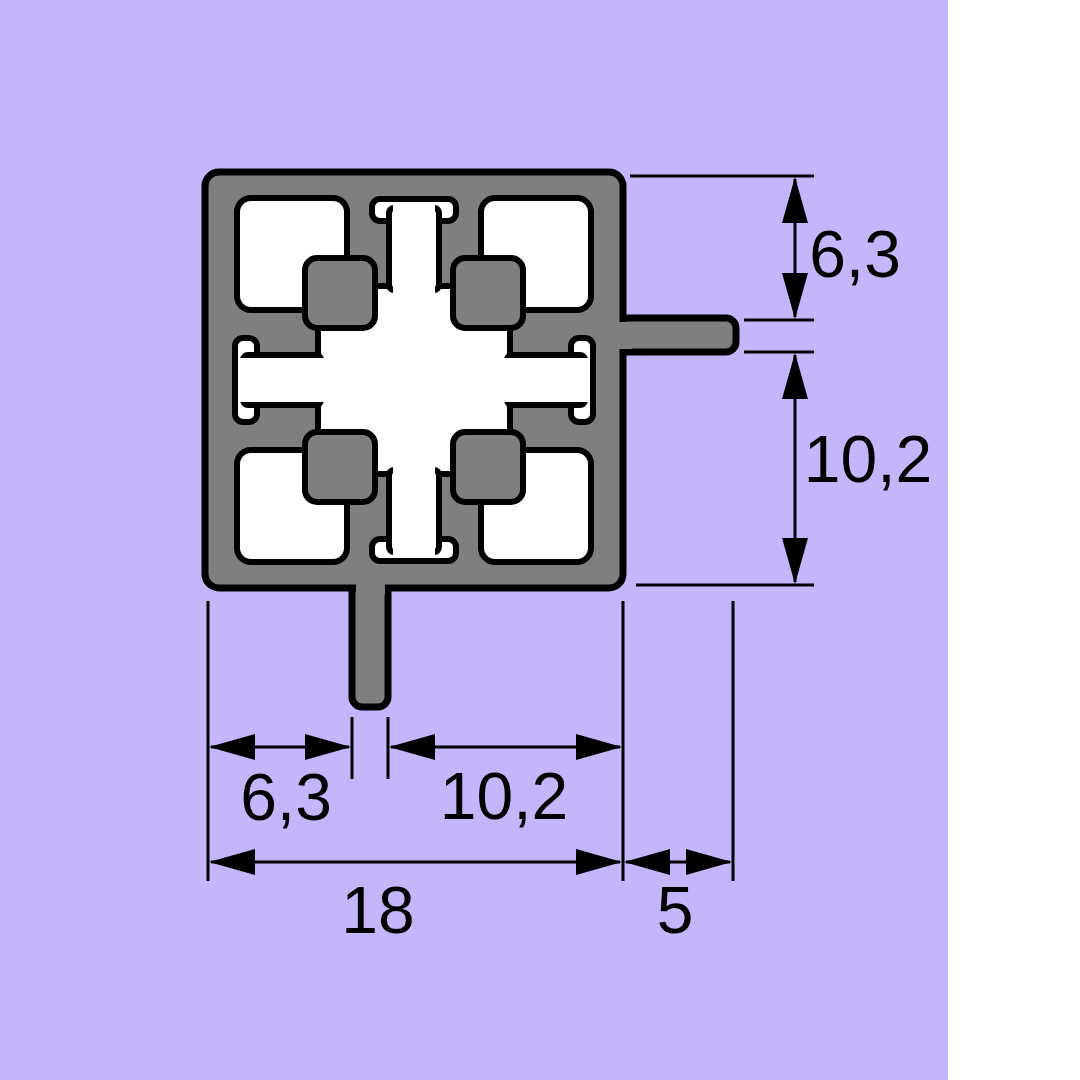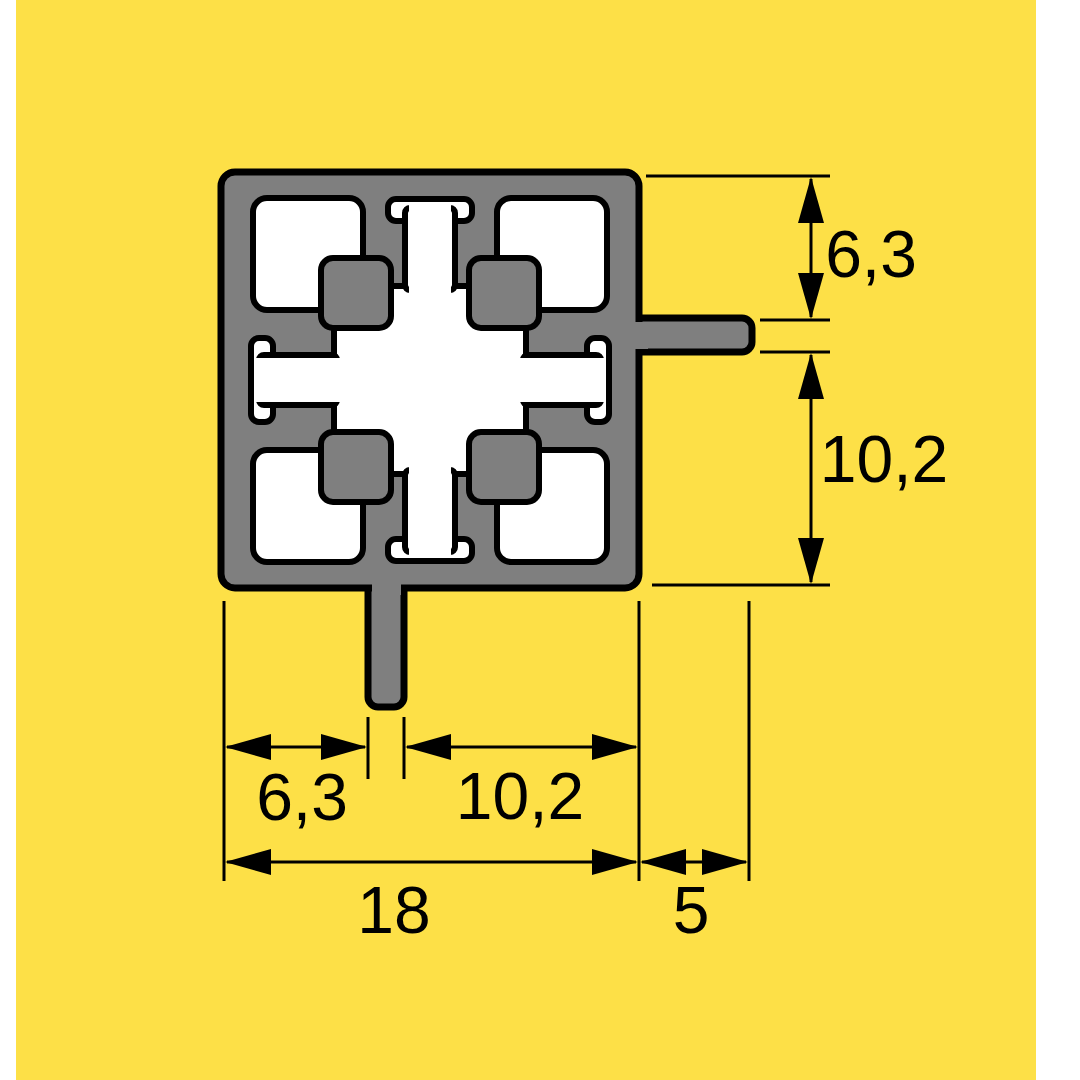--- a/index.html
+++ b/index.html
@@ -1,16 +1,16 @@
 <!DOCTYPE html>
 <html><head>
 <meta charset="utf-8">
 <style>
   html,body{margin:0;padding:0;background:#ffffff;}
-  .stage{width:1020px;height:1080px;position:relative;background:#fde047;overflow:hidden;margin-left:16px;}
+  .stage{width:948px;height:1080px;position:relative;background:#c4b5fd;overflow:hidden;}
   svg{display:block;}
   text.dim{
     font-family:"Liberation Sans","DejaVu Sans",sans-serif;
     font-size:66px;
     fill:#000000;
     text-anchor:middle;
   }
 </style>
 </head>
 <body>

